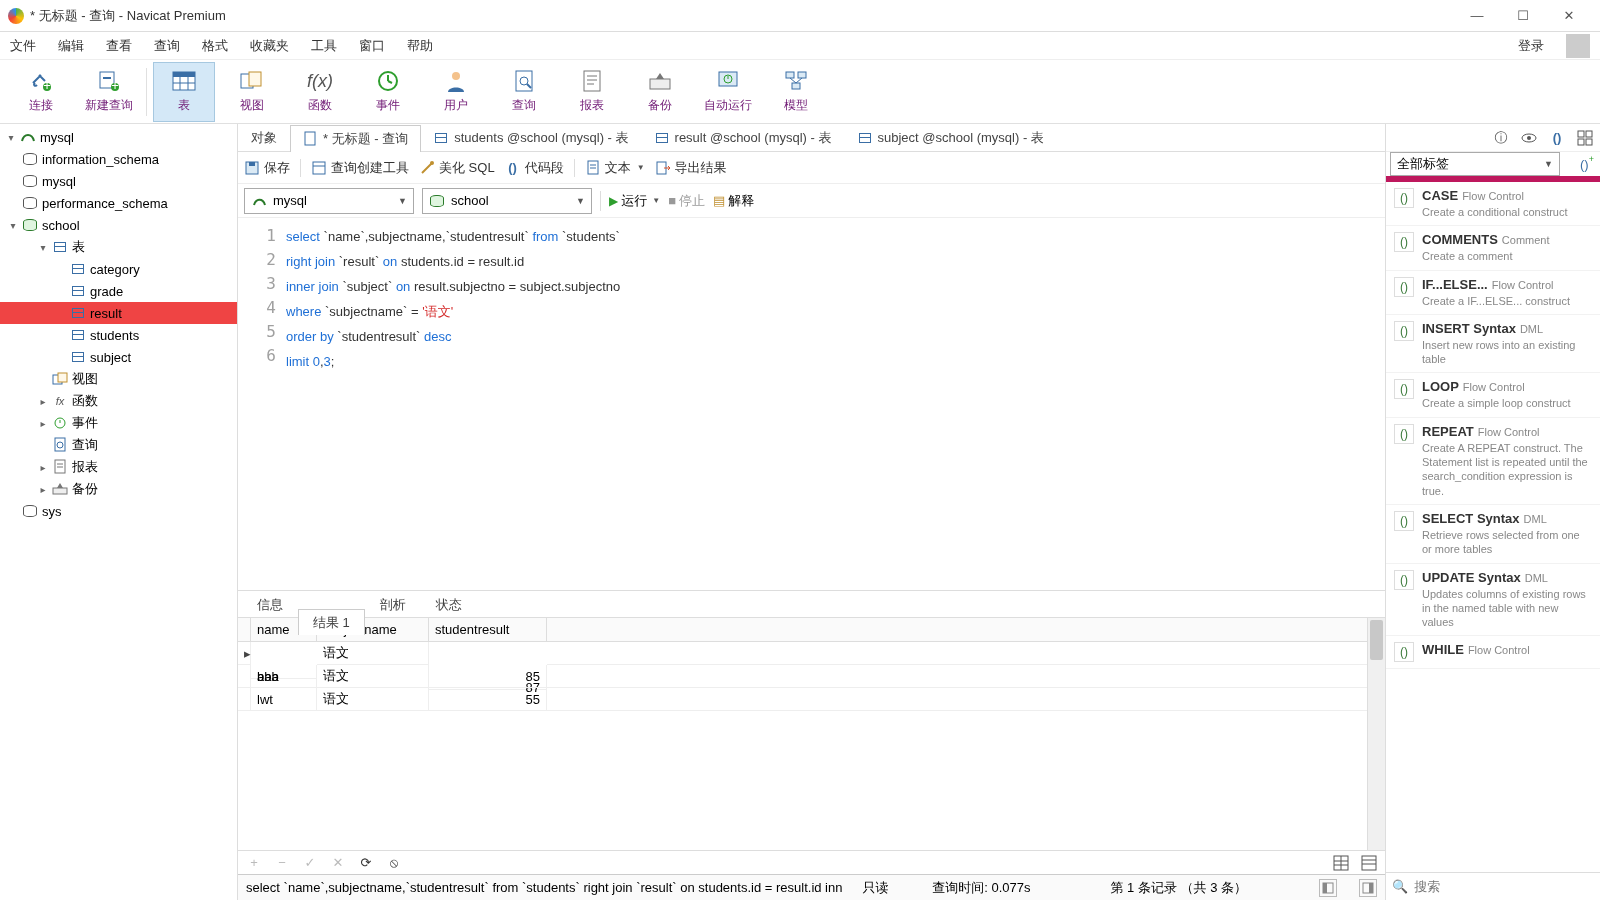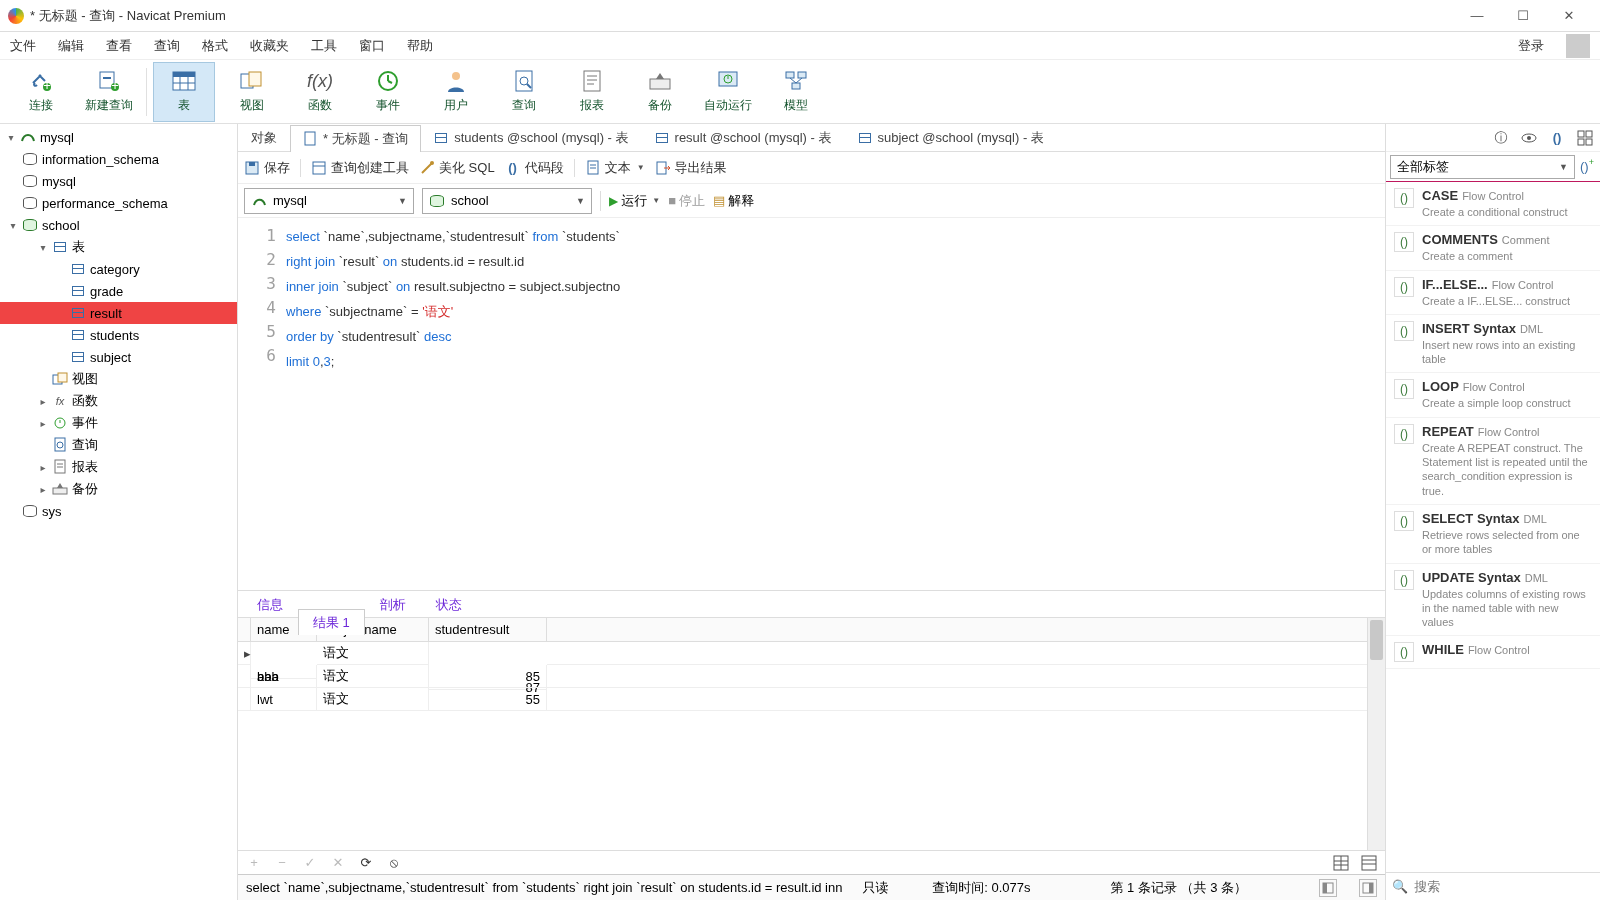--- a/index.html
+++ b/index.html
@@ -15,21 +15,21 @@
 .menubar { height: 28px; display: flex; align-items: center; padding: 0 10px; border-bottom: 1px solid #eee; gap: 22px; }
 .menubar span { color: #333; cursor: pointer; }
 .menubar .spacer { flex: 1; }
 .menubar .user-avatar { width: 24px; height: 24px; background: #ccc; display: block; }
 
 
 .ribbon { height: 64px; display: flex; align-items: center; padding: 2px 10px; border-bottom: 1px solid #e0e0e0; gap: 6px; }
 .ribbon .rbtn { width: 62px; height: 60px; display: flex; flex-direction: column; align-items: center; justify-content: center; gap: 4px; cursor: pointer; border: 1px solid transparent; }
 .ribbon .rbtn.active { background: #d4e8f7; border: 1px solid #a6c8e0; }
 .ribbon .rbtn .ricon { width: 24px; height: 24px; display: flex; align-items: center; justify-content: center; }
-.ribbon .rbtn .rlabel { font-size: 12px; color: #14532d; }
+.ribbon .rbtn .rlabel { font-size: 12px; color: #701a75; }
 
 
 svg { overflow: visible; }
 
 
 .main { flex: 1; display: flex; min-height: 0; }
 
 
 .sidebar { width: 238px; border-right: 1px solid #ddd; overflow-y: auto; padding: 2px 0; }
 .tree-item { display: flex; align-items: center; height: 22px; padding-left: 6px; gap: 4px; cursor: pointer; white-space: nowrap; }
@@ -62,21 +62,21 @@
 .run-play { color: #2e9e2e; font-size: 12px; }
 
 
 .editor { flex: 1; display: flex; overflow: auto; background: #fff; }
 .gutter { width: 48px; text-align: right; padding: 6px 10px 6px 0; color: #a0a0a0; font-family: Consolas, monospace; font-size: 16px; line-height: 24px; }
 .code { flex: 1; padding: 6px 0; font-family: Consolas, monospace; font-size: 16px; line-height: 24px; white-space: pre; color: #333; }
 .kw { color: #1e6fd6; } .str { color: #d42a2a; } .num { color: #1e6fd6; }
 
 
 .result-tabs { height: 28px; display: flex; align-items: flex-end; border-top: 1px solid #ddd; border-bottom: 1px solid #ddd; padding-left: 4px; }
-.rtab { height: 26px; padding: 0 14px; display: flex; align-items: center; cursor: pointer; color: #6d28d9; border: 1px solid transparent; border-bottom: none; }
+.rtab { height: 26px; padding: 0 14px; display: flex; align-items: center; cursor: pointer; color: #404040; border: 1px solid transparent; border-bottom: none; }
 .rtab.active { background: #fff; border-color: #ccc; position: relative; top: 18px; }
 
 
 .grid-wrap { flex: 0 0 auto; display: flex; }
 .grid { flex: 1; }
 .ghead { display: flex; height: 24px; background: #fafafa; }
 .ghead .gh { border-right: 1px solid #ddd; border-bottom: 1px solid #ddd; padding: 2px 6px; display: flex; align-items: center; }
 .grow { display: flex; height: 23px; }
 .grow .gc { border-right: 1px solid #eee; border-bottom: 1px solid #eee; padding: 2px 6px; display: flex; align-items: center; }
 .grow .rowmark { width: 12px; text-align: center; color: #444; }
@@ -92,21 +92,21 @@
 
 
 .status { height: 26px; border-top: 1px solid #ccc; display: flex; align-items: center; padding: 0 8px; gap: 20px; background: #fafafa; }
 .status .spacer { flex: 1; }
 .status .sq-btn { width:18px; height:18px; border:1px solid #bbb; display:inline-flex; align-items:center; justify-content:center; margin-left:2px; }
 
 
 .rightpanel { width: 214px; display: flex; flex-direction: column; }
 .rp-top { height: 28px; display: flex; align-items: center; justify-content: flex-end; padding: 0 6px; gap: 10px; border-bottom: 1px solid #eee; }
 .rp-top-icon { width:18px; height:18px; display:inline-flex; align-items:center; justify-content:center; color:#555; cursor:pointer; }
-.rp-tags { height: 30px; display: flex; align-items: center; padding: 0 4px; gap: 3px; border-bottom: 1px solid #be185d; }
+.rp-tags { height: 30px; display: flex; align-items: center; padding: 0 4px; gap: 18px; border-bottom: 6px solid #be185d; }
 .rp-combo { flex: 1; height: 24px; border: 1px solid #aaa; display: flex; align-items: center; padding: 0 6px; justify-content: space-between; }
 .rp-list { flex: 1; overflow-y: hidden; }
 .rp-item { display: flex; gap: 8px; padding: 6px 8px; border-bottom: 1px solid #f2f2f2; }
 .rp-item .rp-icon { width: 20px; height: 20px; border: 1px solid #ddd; display: flex; align-items: center; justify-content: center; color: #3a7a3a; font-size: 12px; flex-shrink: 0; }
 .rp-item .rp-body { flex: 1; }
 .rp-item .rp-title { font-weight: bold; font-size: 13px; color: #333; }
 .rp-item .rp-cat { font-size: 11px; color: #888; font-weight: normal; margin-left: 4px; text-align: right; }
 .rp-item .rp-desc { font-size: 11px; color: #888; margin-top: 2px; line-height: 1.3; }
 .rp-search { height: 28px; border-top: 1px solid #ddd; display: flex; align-items: center; padding: 0 6px; gap: 6px; color: #888; }
 .rp-search input { border: none; outline: none; flex: 1; font-size: 13px; }

